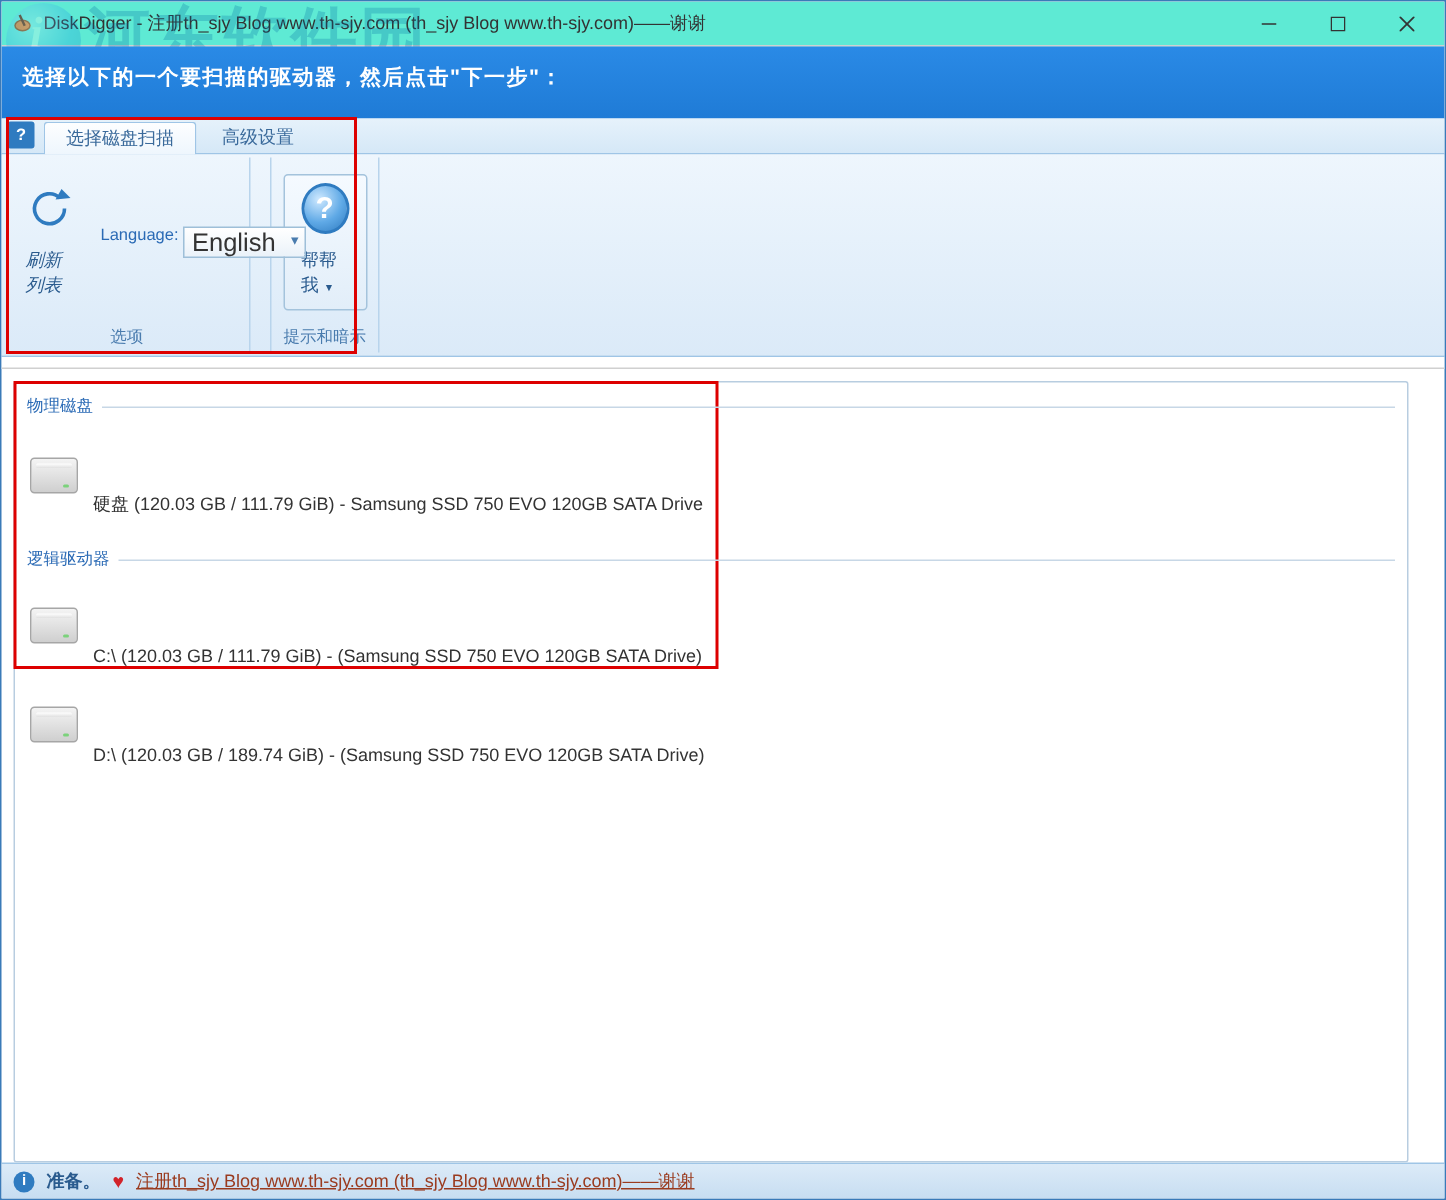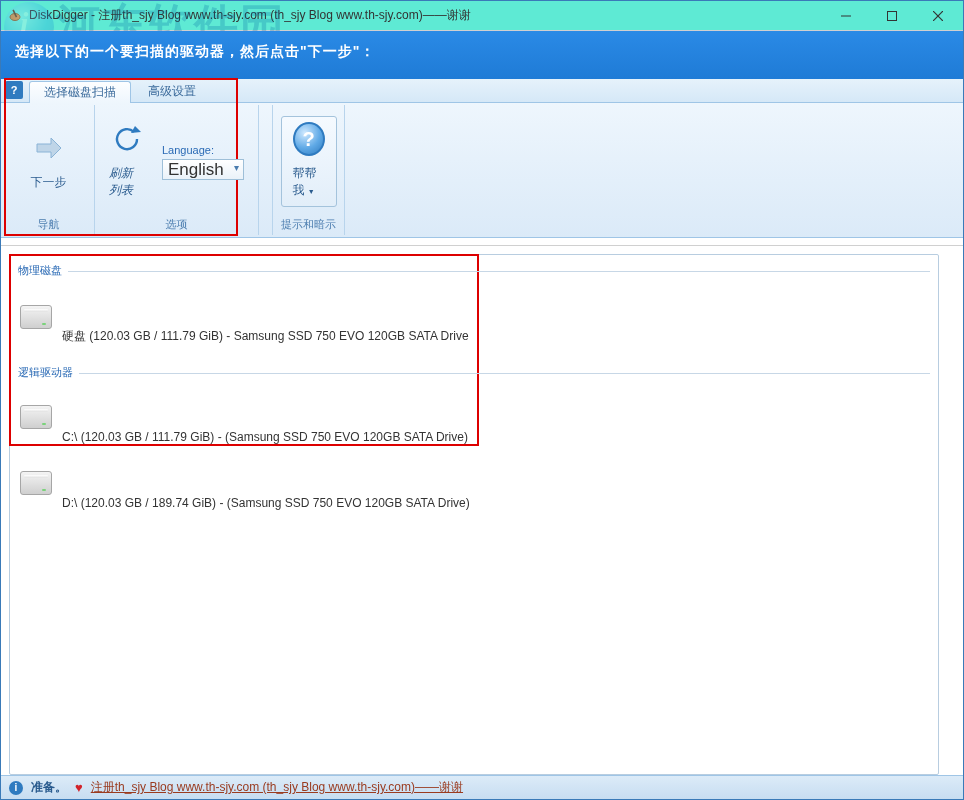--- a/index.html
+++ b/index.html
@@ -30,21 +30,21 @@
 .tab.active { background: linear-gradient(#fdfeff, #eef6fd); border-color: #9fc5e6; border-top-left-radius: 3px; border-top-right-radius: 3px; position: relative; top: 1px; }
 
 
 .ribbon { height: 135px; background: linear-gradient(#eef6fd, #dbeaf8); border-bottom: 1px solid #9fc5e6; display: flex; padding: 2px; position: relative; }
 .ribbon-group { border-right: 1px solid #b8d4ec; display: flex; flex-direction: column; padding: 2px 4px; }
 .ribbon-group-body { flex: 1; display: flex; align-items: center; justify-content: center; gap: 6px; padding: 4px; }
 .ribbon-group-label { height: 17px; font-size: 11px; color: #4a7cae; text-align: center; padding-top: 1px; }
 .big-btn { display: flex; flex-direction: column; align-items: center; justify-content: center; gap: 10px; padding: 6px 12px; height: 90%; border-radius: 3px; }
 .big-btn .icon-box { width: 32px; height: 32px; display: flex; align-items: center; justify-content: center; }
 .big-btn .btn-label { font-size: 12px; color: #2a5b8e; }
-.lang-block { display: flex; flex-direction: column; align-items: flex-start; gap: 3px; padding: 4px 6px; }
+.lang-block { display: flex; flex-direction: row; align-items: flex-start; gap: 3px; padding: 4px 6px; }
 .lang-block .lbl { font-size: 11px; color: #2a6ab5; }
 .lang-select { width: 82px; height: 21px; font-size: 17px; border: 1px solid #9ebfd8; background: linear-gradient(#fff, #eaf2f9); padding: 0 18px 0 5px; color: #333; position: relative; }
 .lang-select::after { content: "▾"; position: absolute; right: 4px; top: 2px; font-size: 10px; color: #4a7cae; }
 .ribbon-spacer-group { flex: 0; }
 .help-big { width: 34px; height: 34px; border-radius: 50%; background: radial-gradient(circle at 35% 30%, #cfe9ff, #5fa9e6 55%, #2f7bc0); border: 2px solid #2f7bc0; display: flex; align-items: center; justify-content: center; color: #fff; font-weight: bold; font-size: 20px; }
 
 
 .red-box { position: absolute; border: 2px solid #d00; pointer-events: none; }
 
 
@@ -121,33 +121,20 @@
     </div>
   <div class="tab">
       <span>高级设置</span>
     </div>
 </div>
 
 <div class="ribbon">
 
   <div class="red-box" style="left:3px; top:-25px; width:234px; height:158px;"></div>
 
-  <div class="ribbon-group" style="width:92px;">
-    <div class="ribbon-group-body">
-      <div class="big-btn">
-        <div class="icon-box">
-          <svg class="icon-arrow-right" viewBox="0 0 32 32">
-              <polygon points="4,12 18,12 18,6 28,16 18,26 18,20 4,20"></polygon>
-            </svg>
-        </div>
-        <div class="btn-label">下一步</div>
-      </div>
-    </div>
-    <div class="ribbon-group-label">导航</div>
-  </div>
 
   <div class="ribbon-group" style="width:164px;">
     <div class="ribbon-group-body" style="justify-content:flex-start;">
       <div class="big-btn" style="padding-left:6px;padding-right:6px;font-style:italic;">
         <div class="icon-box">
           <svg class="icon-refresh" viewBox="0 0 32 32">
             <path d="M26 16a10 10 0 1 1-3-7"></path>
             <polygon points="24,3 30,9 20,10"></polygon>
           </svg>
         </div>

